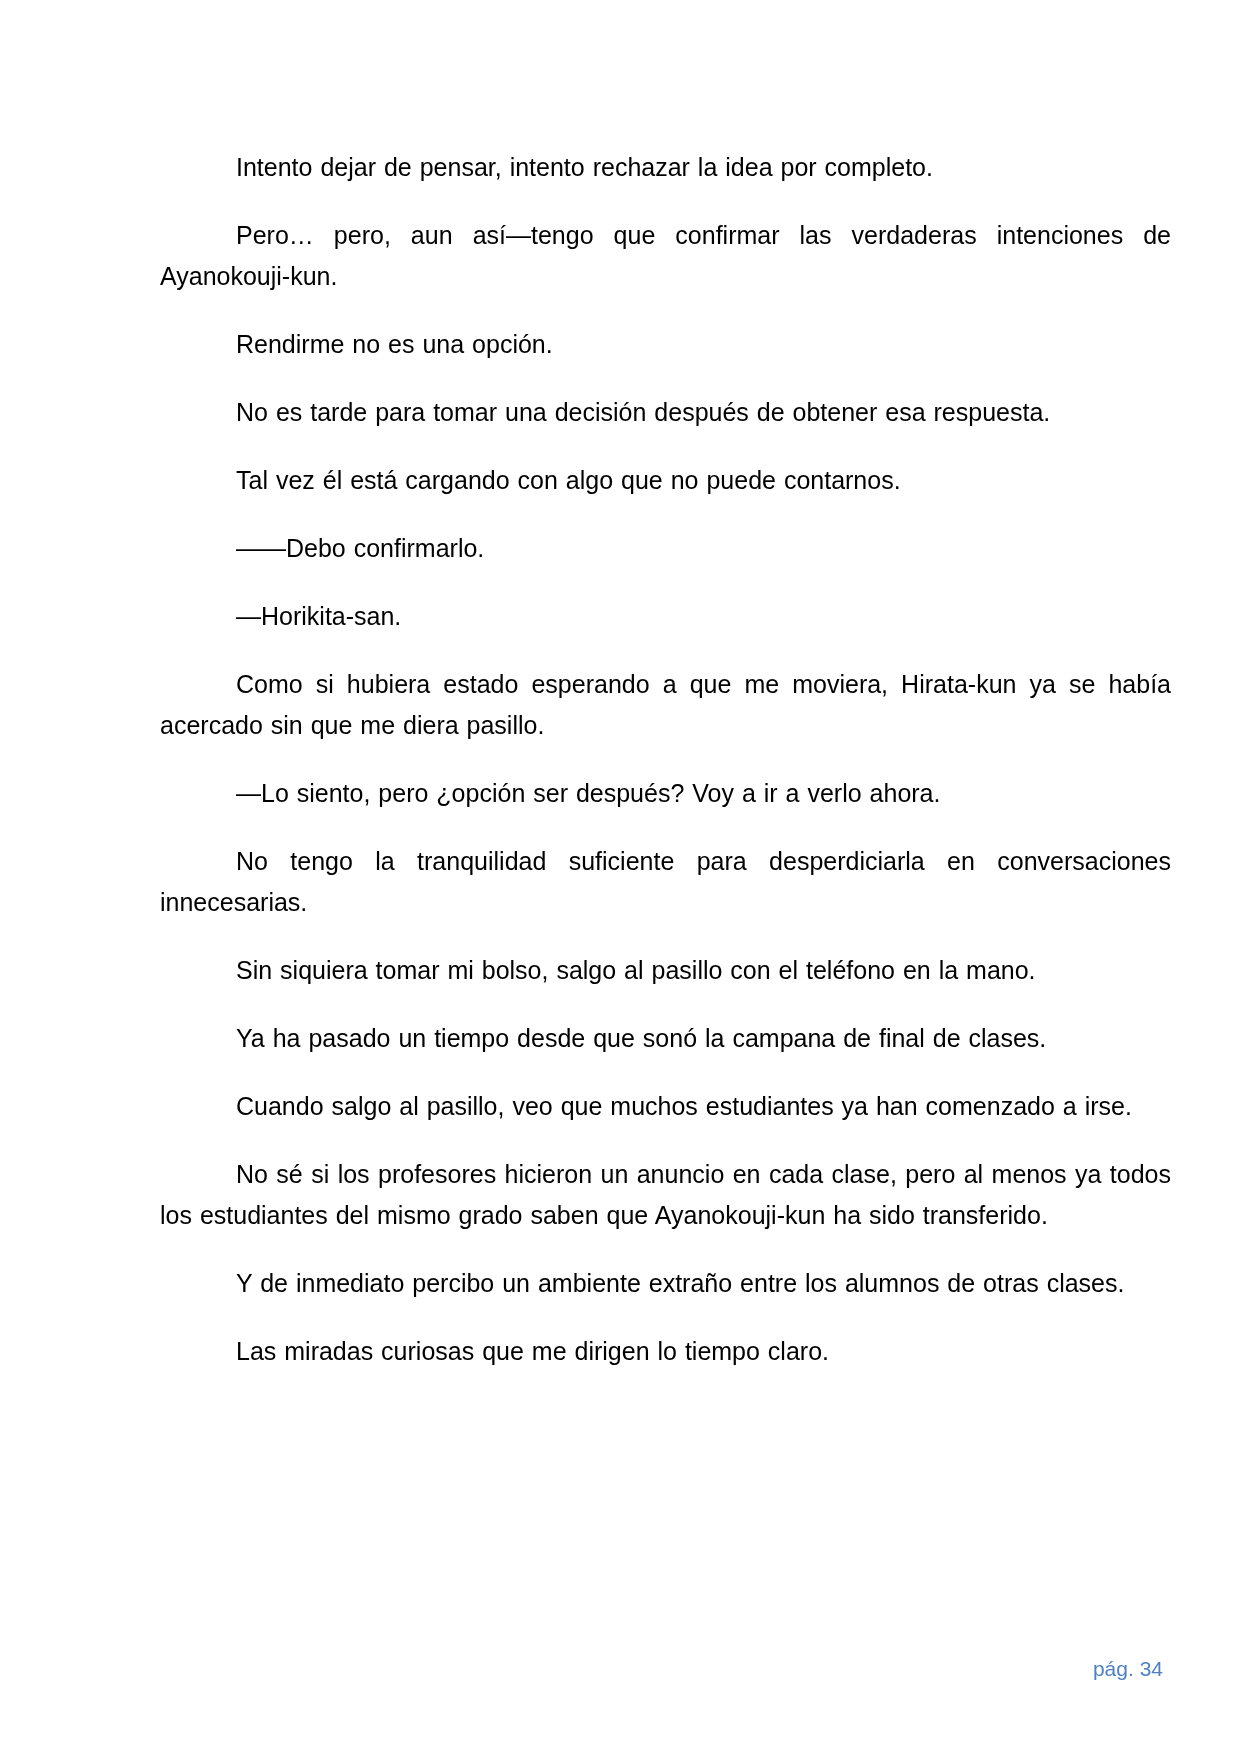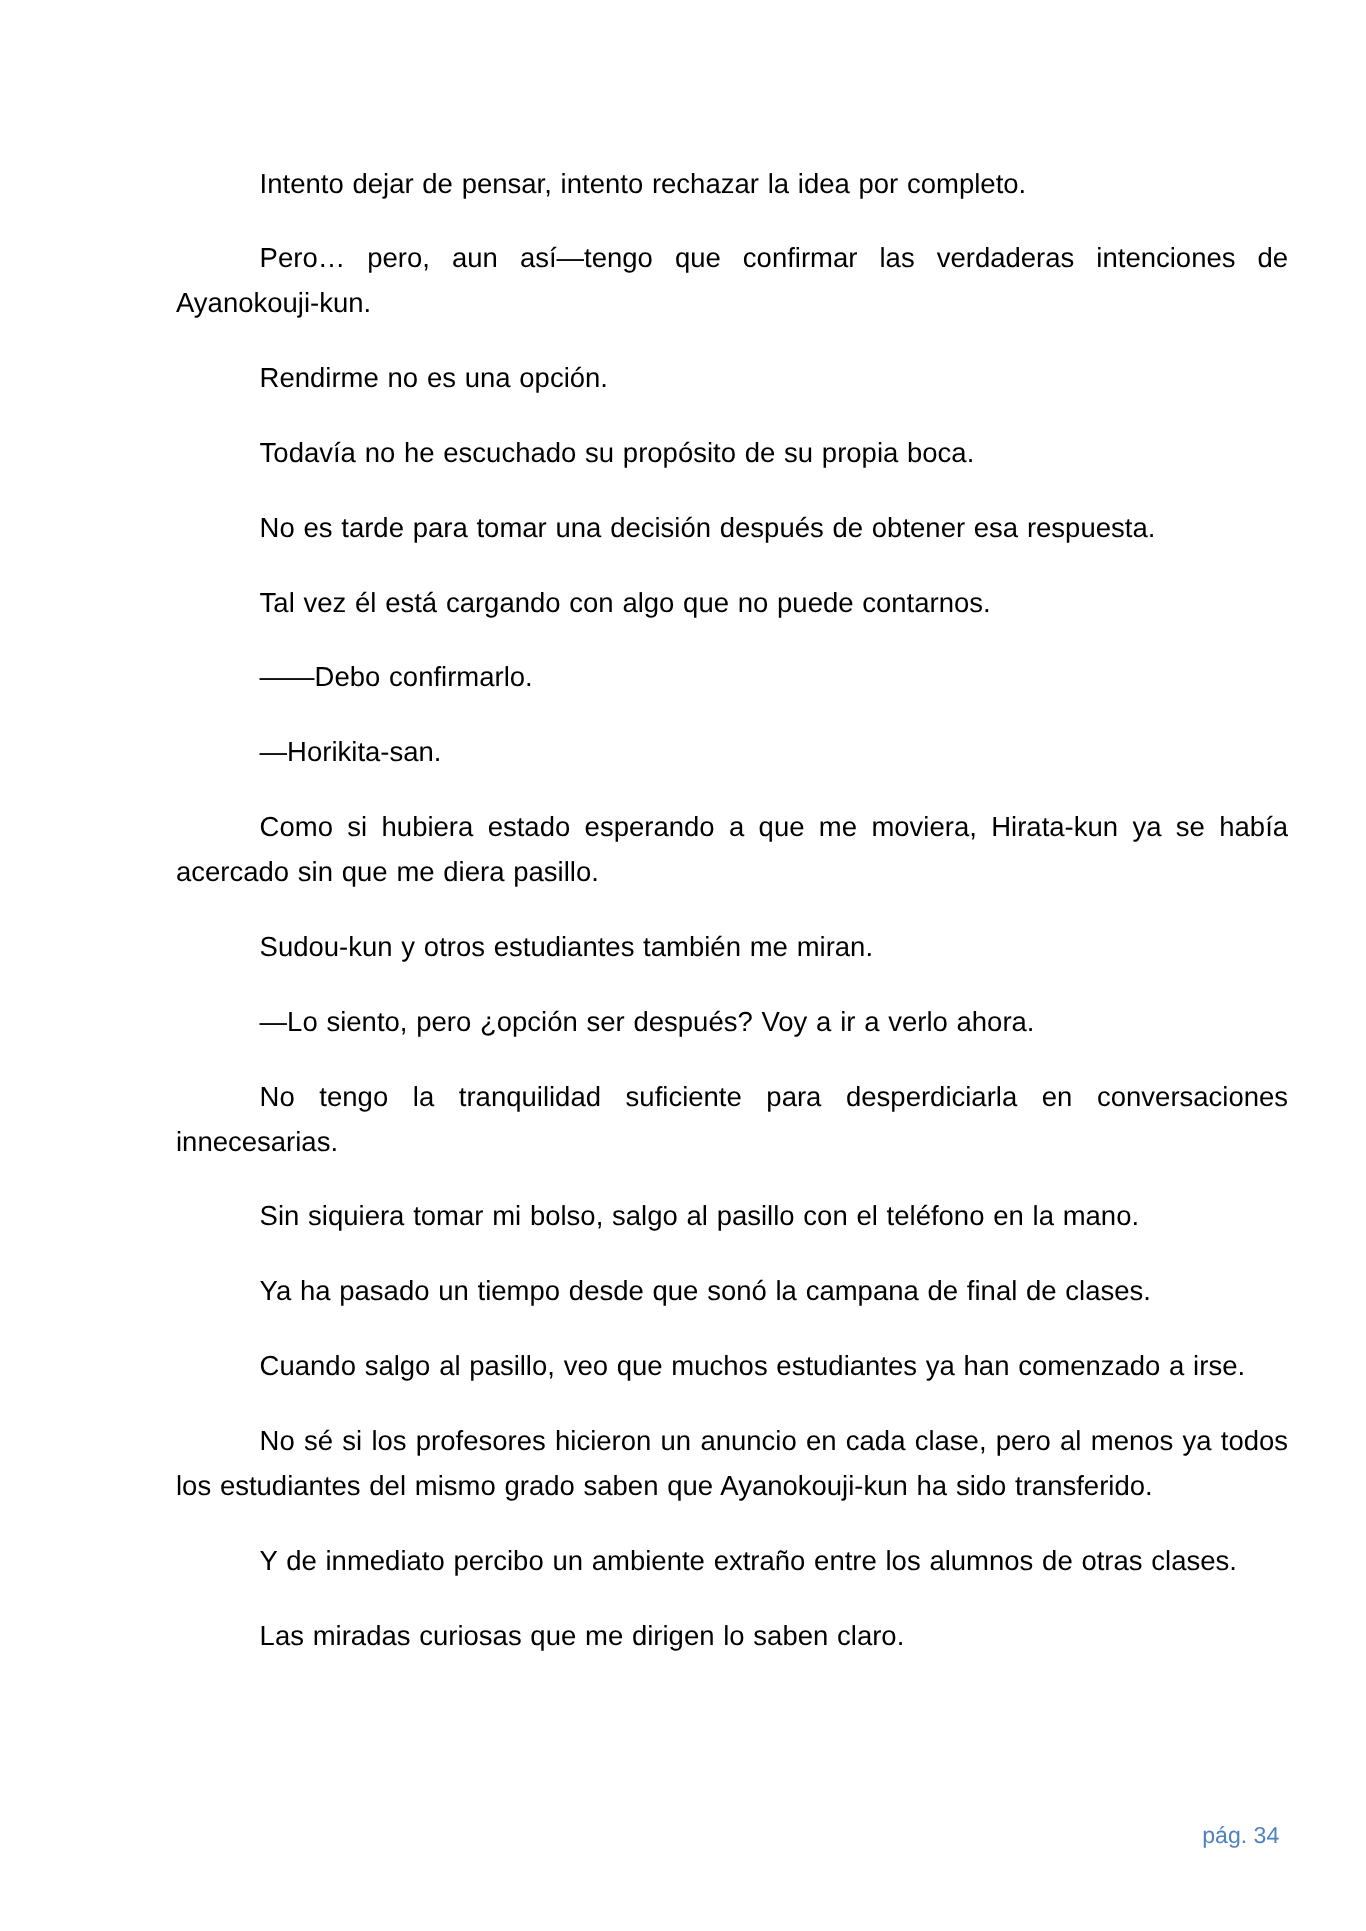--- a/index.html
+++ b/index.html
@@ -39,32 +39,30 @@
   }
 </style>
 </head>
 <body>
 
 <div class="page">
   <main class="content">
     <p>Intento dejar de pensar, intento rechazar la idea por completo.</p>
     <p>Pero… pero, aun así—tengo que confirmar las verdaderas intenciones de Ayanokouji-kun.</p>
     <p>Rendirme no es una opción.</p>
-    <p>Todavía no he escuchado su propósito de su propia boca.</p>
     <p>No es tarde para tomar una decisión después de obtener esa respuesta.</p>
     <p>Tal vez él está cargando con algo que no puede contarnos.</p>
     <p>——Debo confirmarlo.</p>
     <p>—Horikita-san.</p>
     <p>Como si hubiera estado esperando a que me moviera, Hirata-kun ya se había acercado sin que me diera pasillo.</p>
-    <p>Sudou-kun y otros estudiantes también me miran.</p>
     <p>—Lo siento, pero ¿opción ser después? Voy a ir a verlo ahora.</p>
     <p>No tengo la tranquilidad suficiente para desperdiciarla en conversaciones innecesarias.</p>
     <p>Sin siquiera tomar mi bolso, salgo al pasillo con el teléfono en la mano.</p>
     <p>Ya ha pasado un tiempo desde que sonó la campana de final de clases.</p>
     <p>Cuando salgo al pasillo, veo que muchos estudiantes ya han comenzado a irse.</p>
     <p>No sé si los profesores hicieron un anuncio en cada clase, pero al menos ya todos los estudiantes del mismo grado saben que Ayanokouji-kun ha sido transferido.</p>
     <p>Y de inmediato percibo un ambiente extraño entre los alumnos de otras clases.</p>
-    <p>Las miradas curiosas que me dirigen lo saben claro.</p>
+    <p>Las miradas curiosas que me dirigen lo tiempo claro.</p>
   </main>
   <footer class="page-footer">
     <span style="color: rgb(79, 129, 189);">pág. 34</span>
   </footer>
 </div>
 
 </body></html>

